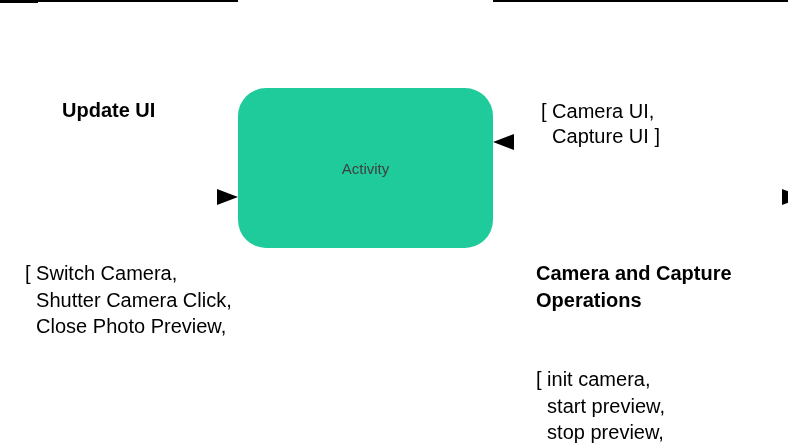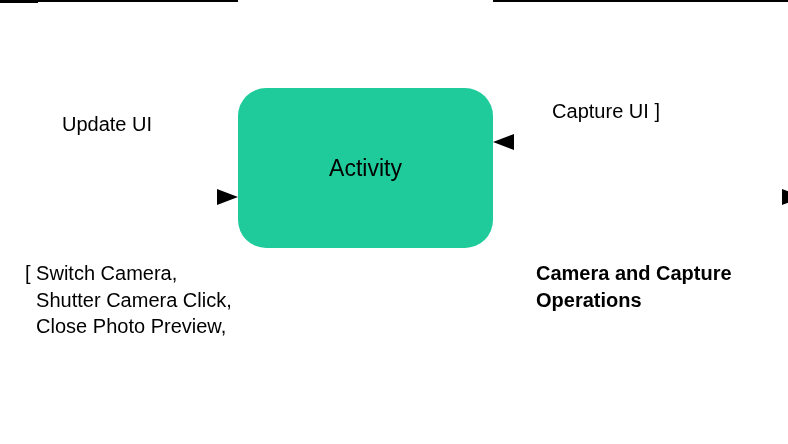--- a/index.html
+++ b/index.html
@@ -26,22 +26,22 @@
     position: absolute;
     left: 238px; top: 88px;
     width: 255px; height: 160px;
     background: #1fcb9a;
     border-radius: 28px;
     display: flex;
     align-items: center;
     justify-content: center;
   }
   .activity-label {
-    color: #000000;
-    font-size: 23px;
+    color: #404040;
+    font-size: 15px;
     font-weight: 400;
   }
   .hline {
     position: absolute;
     height: 2px;
     background: #000000;
   }
   #line-update-ui   { left: 0;   top: 141; width: 238px; }
   #line-state       { left: 493px; top: 141; width: 295px; }
   #line-actions     { left: 0;   top: 196; width: 222px; }
@@ -58,22 +58,22 @@
   #head-actions     { left: 217px; top: 134px; top: 189px; }
   #head-camera-ops  { left: 782px; top: 189px; }
   .edge-label {
     position: absolute;
     font-size: 20px;
     line-height: 26.5px;
     white-space: pre;
   }
   .edge-title { font-weight: 700; }
   #block-update-ui {
-    left: 62px; top: 111px;
-    font-weight: 400;
+    left: 62px; top: 97px;
+    font-weight: 700;
     text-align: center;
   }
   #block-state {
     left: 541px; top: 49px;
     line-height: 25px;
   }
   #block-actions {
     left: 25px; top: 207px;
   }
   #block-camera-ops {
@@ -96,24 +96,25 @@
   <div class="arrowhead point-right" id="head-actions"></div>
   <div class="arrowhead point-right" id="head-camera-ops"></div>
 
   <div class="activity-box">
     <span class="activity-label">Activity</span>
   </div>
 
   <div class="edge-label" id="block-update-ui">Update UI</div>
 
   <div class="edge-label" id="block-state">
-    <div><div>  Capture UI ]</div></div>
+    <div><div>[ Camera UI,</div><div>  Capture UI ]</div></div>
   </div>
 
   <div class="edge-label" id="block-actions">
     <div><div>[ Switch Camera,</div><div>  Shutter Camera Click,</div><div>  Close Photo Preview,</div></div>
   </div>
 
   <div class="edge-label" id="block-camera-ops">
     <div class="edge-title"><div>Camera and Capture</div><div>Operations</div></div>
+    <div><div>[ init camera,</div><div>  start preview,</div><div>  stop preview,</div></div>
   </div>
 
 </div>
 
 </body></html>

